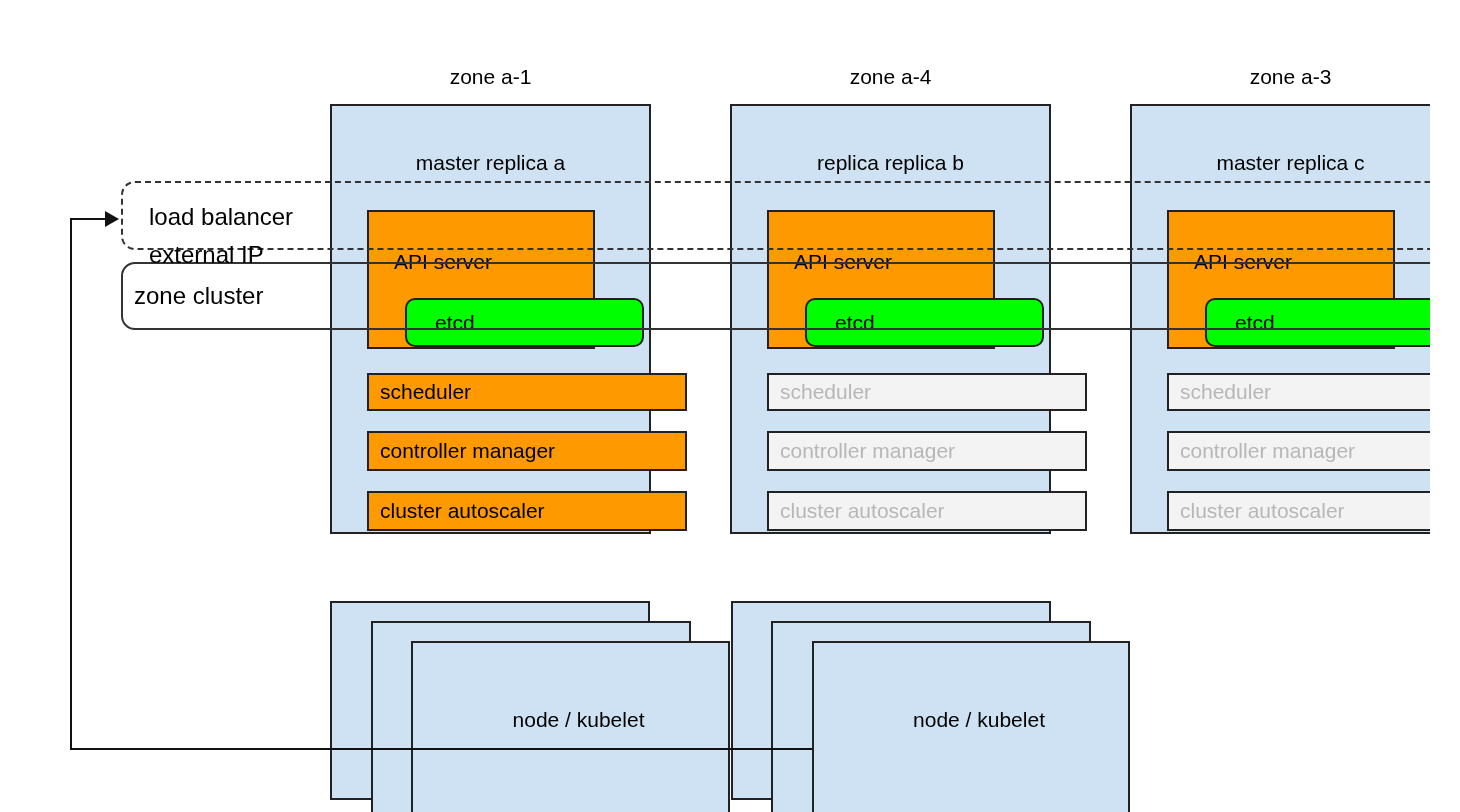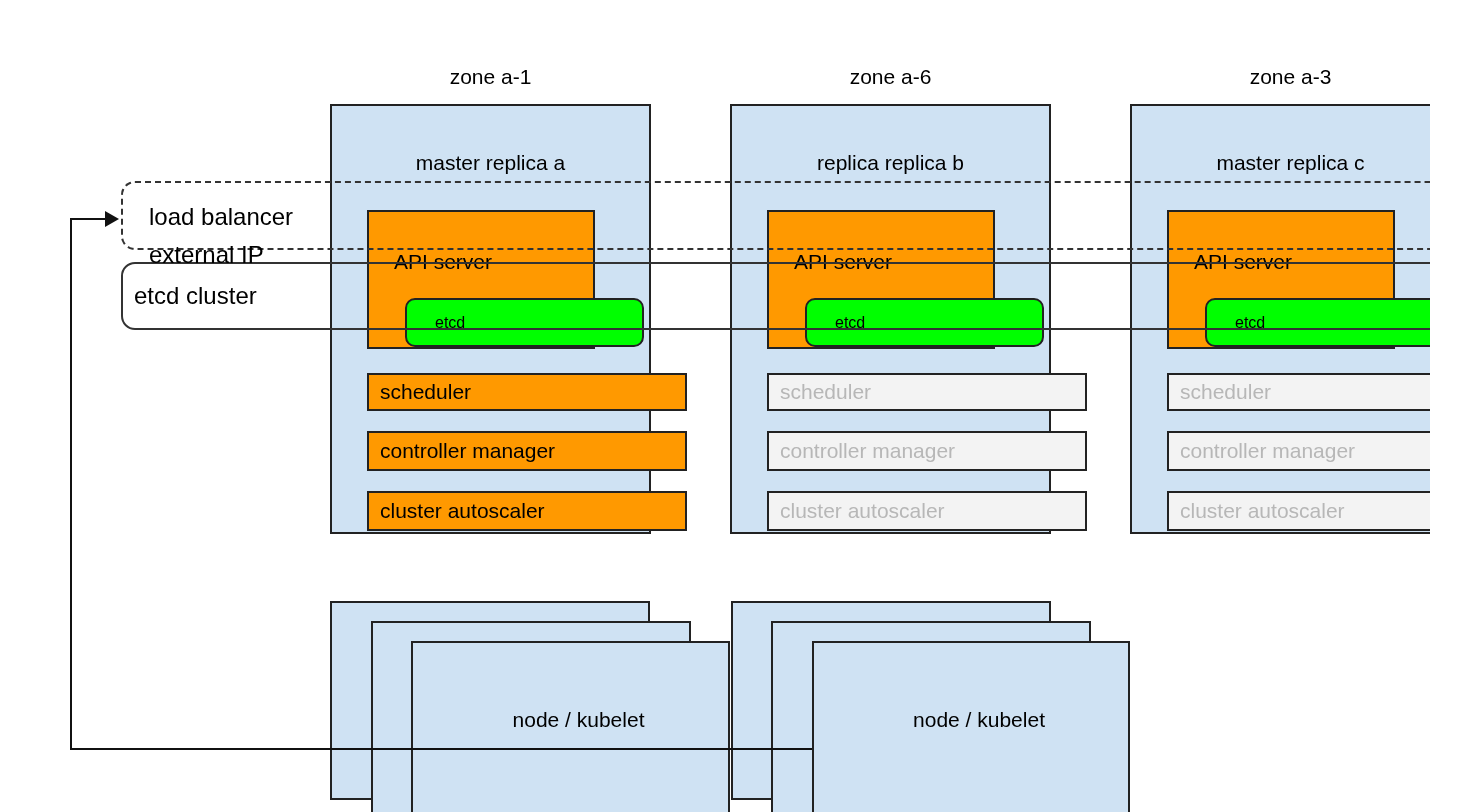--- a/index.html
+++ b/index.html
@@ -20,21 +20,21 @@
 
   .replica-col{position:absolute;top:44px;width:321px;height:430px;
     background:var(--zone-fill);border:2px solid var(--border);}
   .replica-title{position:absolute;top:30px;left:0;right:0;text-align:center;font-size:21px;}
 
   .api-box{position:absolute;left:20px;top:89px;width:228px;height:139px;
     background:var(--active-fill);border:2px solid var(--border);}
   .api-label{position:absolute;left:10px;top:0;height:69px;display:flex;align-items:center;font-size:21px;}
   .etcd-box{position:absolute;left:21px;top:71px;width:239px;height:49px;
     background:var(--etcd-fill);border:2px solid var(--border);border-radius:10px;}
-  .etcd-label{position:absolute;left:13px;top:0;bottom:0;display:flex;align-items:center;font-size:16px;}
+  .etcd-label{position:absolute;left:13px;top:0;bottom:0;display:flex;align-items:center;font-size:21px;}
 
   .comp-box{position:absolute;left:20px;width:320px;height:40px;
     background:var(--active-fill);border:2px solid var(--border);
     display:flex;align-items:center;padding-left:11px;font-size:21px;}
   .comp-scheduler{top:252px;height:38px;}
   .comp-cm{top:310px;}
   .comp-ca{top:370px;}
   .standby .comp-box{background:var(--standby-fill);color:var(--standby-text);}
 
   .overlay-rect{position:absolute;z-index:20;pointer-events:none;border-radius:14px;background:transparent;}
@@ -59,21 +59,21 @@
   #arrow-head{position:absolute;left:45px;top:151px;width:0;height:0;z-index:4;
     border-left:14px solid var(--line);border-top:8px solid transparent;border-bottom:8px solid transparent;}
   #arrow-h-bottom{left:10px;top:688px;width:742px;height:2px;z-index:5;}
 </style>
 </head>
 <body>
 
 <div id="canvas">
 
   <div class="zone-label" style="left:270px">zone a-1</div>
-  <div class="zone-label" style="left:670px">zone a-6</div>
+  <div class="zone-label" style="left:670px">zone a-4</div>
   <div class="zone-label" style="left:1070px">zone a-3</div>
 
   <div class="replica-col" style="left:270px">
     <div class="replica-title">master replica a</div>
     <div class="api-box">
       <div class="api-label">API server</div>
       <div class="etcd-box">
         <div class="etcd-label">etcd</div>
       </div>
     </div>
@@ -108,21 +108,21 @@
     <div class="comp-box comp-ca">cluster autoscaler</div>
   </div>
 
   <div id="lb-rect" class="overlay-rect"></div>
   <div id="lb-label" class="overlay-label">
     <div>load balancer</div>
     <div>external IP</div>
   </div>
 
   <div id="etcd-rect" class="overlay-rect"></div>
-  <div id="etcd-cluster-label" class="overlay-label">etcd cluster</div>
+  <div id="etcd-cluster-label" class="overlay-label">zone cluster</div>
 
   <div id="s1-back" class="node-box"></div>
   <div id="s1-mid" class="node-box"></div>
   <div id="s1-front" class="node-box">
     <div class="node-label">node / kubelet</div>
   </div>
   <div id="s2-back" class="node-box"></div>
   <div id="s2-mid" class="node-box"></div>
   <div id="s2-front" class="node-box">
     <div class="node-label">node / kubelet</div>

